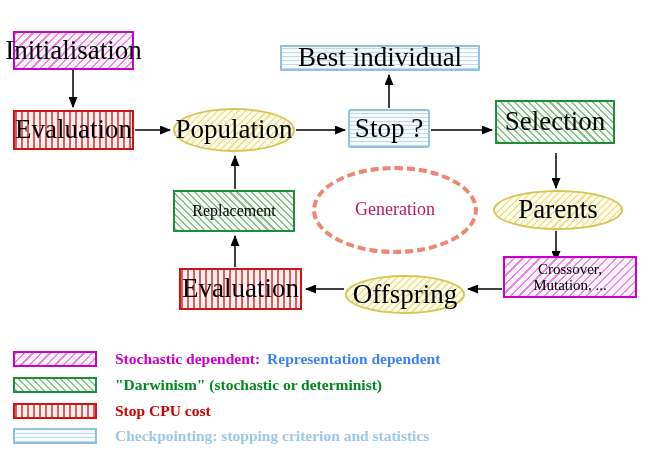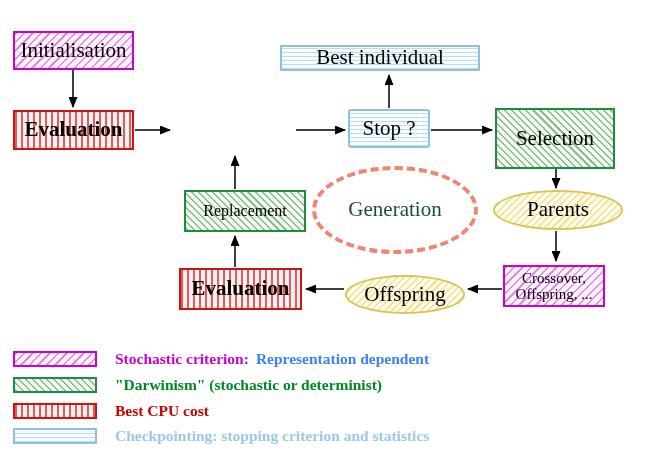--- a/index.html
+++ b/index.html
@@ -7,59 +7,58 @@
     position:relative; width:670px; height:465px; background:#ffffff;
     font-family:"Liberation Serif","DejaVu Serif",serif; overflow:hidden;
   }
   .arrows { position:absolute; left:0; top:0; width:670px; height:465px; }
 
   .node {
     position:absolute; box-sizing:border-box;
     display:flex; align-items:center; justify-content:center;
     text-align:center; color:#000; line-height:1.1;
   }
-  .lbl-lg { font-size:21px; }
+  .lbl-lg { font-size:27px; }
   .lbl-md { font-size:16px; }
   .lbl-sm { font-size:15px; }
 
   .hatch-magenta {
     border:2px solid #cc00cc;
     background:repeating-linear-gradient(135deg,#e68ae6 0,#e68ae6 1.5px,#fdf4fd 1.5px,#fdf4fd 6px);
   }
   .hatch-green {
     border:2px solid #1f8c3c;
     background:repeating-linear-gradient(45deg,#8cbe8c 0,#8cbe8c 1.5px,#f3f9f3 1.5px,#f3f9f3 5px);
   }
   .vlines-red {
     border:2px solid #cc1414;
     background:repeating-linear-gradient(90deg,#e25c5c 0,#e25c5c 2px,#fdf1f1 2px,#fdf1f1 6px);
-    font-weight:bold;
   }
   .hlines-blue {
     border:2px solid #90c2e0;
     background:repeating-linear-gradient(0deg,#bcdaf0 0,#bcdaf0 1px,#f7fbff 1px,#f7fbff 4px);
   }
   .ellipse-yellow {
     border:2px solid #d9c455; border-radius:50%;
     background:repeating-linear-gradient(135deg,#f0e09a 0,#f0e09a 1.5px,#fffce8 1.5px,#fffce8 5px);
   }
 
   
   .n-init        { left:13px;  top:31px;  width:121px; height:39px; }
   .n-eval-top    { left:13px;  top:110px; width:121px; height:40px; }
   .n-population  { left:173px; top:108px; width:122px; height:44px; }
   .n-best        { left:280px; top:45px;  width:200px; height:26px; }
   .n-stop        { left:348px; top:109px; width:82px;  height:39px; border-radius:3px; }
-  .n-selection   { left:495px; top:108px; width:120px; height:61px; }
-  .n-replacement { left:184px; top:190px; width:122px; height:42px; }
+  .n-selection   { left:495px; top:100px; width:120px; height:44px; }
+  .n-replacement { left:173px; top:190px; width:122px; height:42px; }
   .n-generation  { left:312px; top:166px; width:166px; height:88px;
                    border:4px dashed #ef8573; border-radius:50%;
-                   color:#14532d; font-size:21px; background:transparent; }
+                   color:#be185d; font-size:18px; background:transparent; }
   .n-parents     { left:493px; top:190px; width:130px; height:40px; }
-  .n-crossover   { left:503px; top:265px; width:102px; height:42px; }
+  .n-crossover   { left:503px; top:256px; width:134px; height:42px; }
   .n-eval-bottom { left:179px; top:268px; width:123px; height:42px; }
   .n-offspring   { left:345px; top:275px; width:120px; height:39px; }
 
   
   .legend-row { position:absolute; left:13px; display:flex; align-items:center; height:17px; }
   .lr-1 { top:350px; } .lr-2 { top:376px; } .lr-3 { top:402px; } .lr-4 { top:427px; }
   .swatch { width:84px; height:16px; box-sizing:border-box; flex:0 0 auto; }
   .legend-text { margin-left:18px; font-size:15.5px; font-weight:bold; white-space:nowrap; }
   .t-magenta { color:#cc00cc; }
   .t-gold    { color:#3b82f6; margin-left:7px; }
@@ -92,20 +91,23 @@
   </svg>
 
   <div class="node hatch-magenta n-init lbl-lg">
     <span>Initialisation</span>
   </div>
 
   <div class="node vlines-red n-eval-top lbl-lg">
     <span>Evaluation</span>
   </div>
 
+  <div class="node ellipse-yellow n-population lbl-lg">
+    <span>Population</span>
+  </div>
 
   <div class="node hlines-blue n-best lbl-lg">
     <span>Best individual</span>
   </div>
 
   <div class="node hlines-blue n-stop lbl-lg">
     <span>Stop ?</span>
   </div>
 
   <div class="node hatch-green n-selection lbl-lg">
@@ -120,50 +122,50 @@
     <span>Generation</span>
   </div>
 
   <div class="node ellipse-yellow n-parents lbl-lg">
     <span>Parents</span>
   </div>
 
   <div class="node hatch-magenta n-crossover lbl-sm">
     <span>
       <span>Crossover,</span><br>
-      <span>Offspring, ...</span>
+      <span>Mutation, ...</span>
     </span>
   </div>
 
   <div class="node vlines-red n-eval-bottom lbl-lg">
     <span>Evaluation</span>
   </div>
 
   <div class="node ellipse-yellow n-offspring lbl-lg">
     <span>Offspring</span>
   </div>
 
   <div class="legend-row lr-1">
     <div class="swatch hatch-magenta"></div>
     <div class="legend-text">
-      <span class="t-magenta">Stochastic criterion:</span><span class="t-gold">Representation dependent</span>
+      <span class="t-magenta">Stochastic dependent:</span><span class="t-gold">Representation dependent</span>
     </div>
   </div>
 
   <div class="legend-row lr-2">
     <div class="swatch hatch-green"></div>
     <div class="legend-text">
       <span class="t-green">"Darwinism" (stochastic or determinist)</span>
     </div>
   </div>
 
   <div class="legend-row lr-3">
     <div class="swatch vlines-red"></div>
     <div class="legend-text">
-      <span class="t-red">Best CPU cost</span>
+      <span class="t-red">Stop CPU cost</span>
     </div>
   </div>
 
   <div class="legend-row lr-4">
     <div class="swatch hlines-blue"></div>
     <div class="legend-text">
       <span class="t-blue">Checkpointing: stopping criterion and statistics</span>
     </div>
   </div>
 

